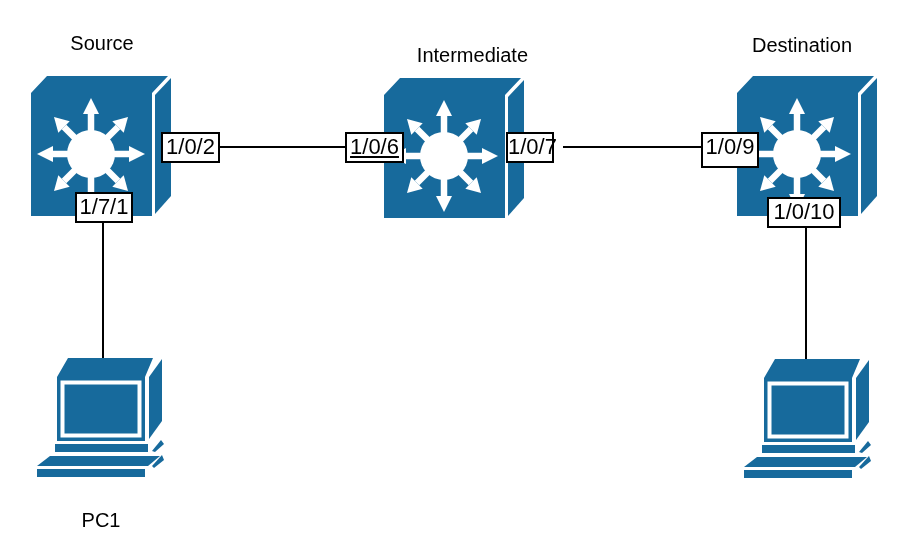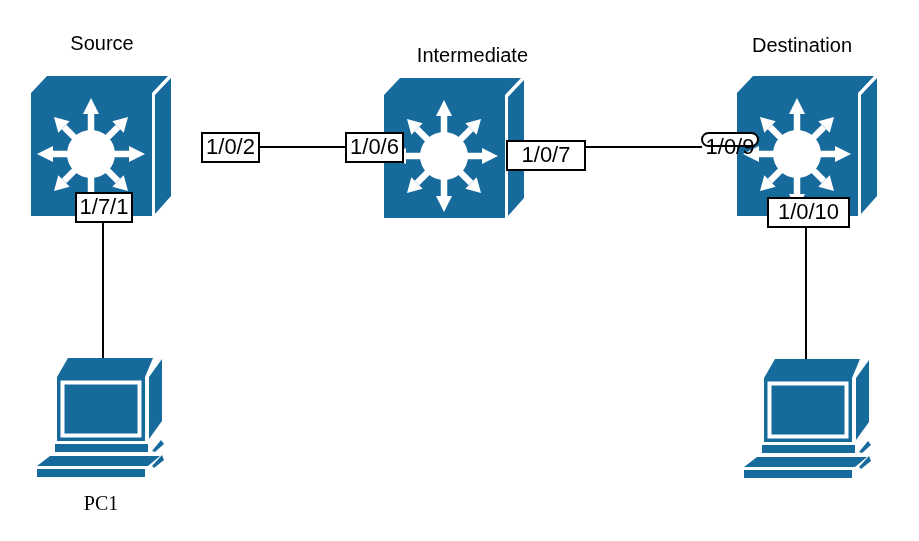--- a/index.html
+++ b/index.html
@@ -128,22 +128,22 @@
   </div>
   <div class="node" style="left:741px; top:356px;">
     <svg width="132" height="124">
         <use href="#sym-pc"></use>
       </svg>
   </div>
 
   <div class="device-label" style="left:37px; top:28px; width:130px;">Source</div>
   <div class="device-label" style="left:378px; top:40px; width:150px;text-align:right;">Intermediate</div>
   <div class="device-label" style="left:732px; top:30px; width:140px;">Destination</div>
-  <div class="device-label" style="left:41px; top:488px; width:120px;font-family:Liberation Serif, serif;">PC1</div>
+  <div class="device-label" style="left:41px; top:505px; width:120px;">PC1</div>
 
   <div class="port-box" style="left:75px; top:192px; width:58px; height:31px;">1/7/1</div>
-  <div class="port-box" style="left:161px; top:132px; width:59px; height:31px;margin-left:40px;">1/0/2</div>
-  <div class="port-box" style="left:345px; top:132px; width:59px; height:31px;">1/0/6</div>
-  <div class="port-box" style="left:506px; top:140px; width:80px; height:31px;">1/0/7</div>
-  <div class="port-box" style="left:701px; top:132px; width:58px; height:15px;border-radius:11px;">1/0/9</div>
-  <div class="port-box" style="left:767px; top:197px; width:83px; height:31px;">1/0/10</div>
+  <div class="port-box" style="left:161px; top:132px; width:59px; height:31px;">1/0/2</div>
+  <div class="port-box" style="left:345px; top:132px; width:59px; height:31px;text-decoration:underline;">1/0/6</div>
+  <div class="port-box" style="left:506px; top:132px; width:48px; height:31px;">1/0/7</div>
+  <div class="port-box" style="left:701px; top:132px; width:58px; height:36px;">1/0/9</div>
+  <div class="port-box" style="left:767px; top:197px; width:74px; height:31px;">1/0/10</div>
 
 </div>
 
 </body></html>

